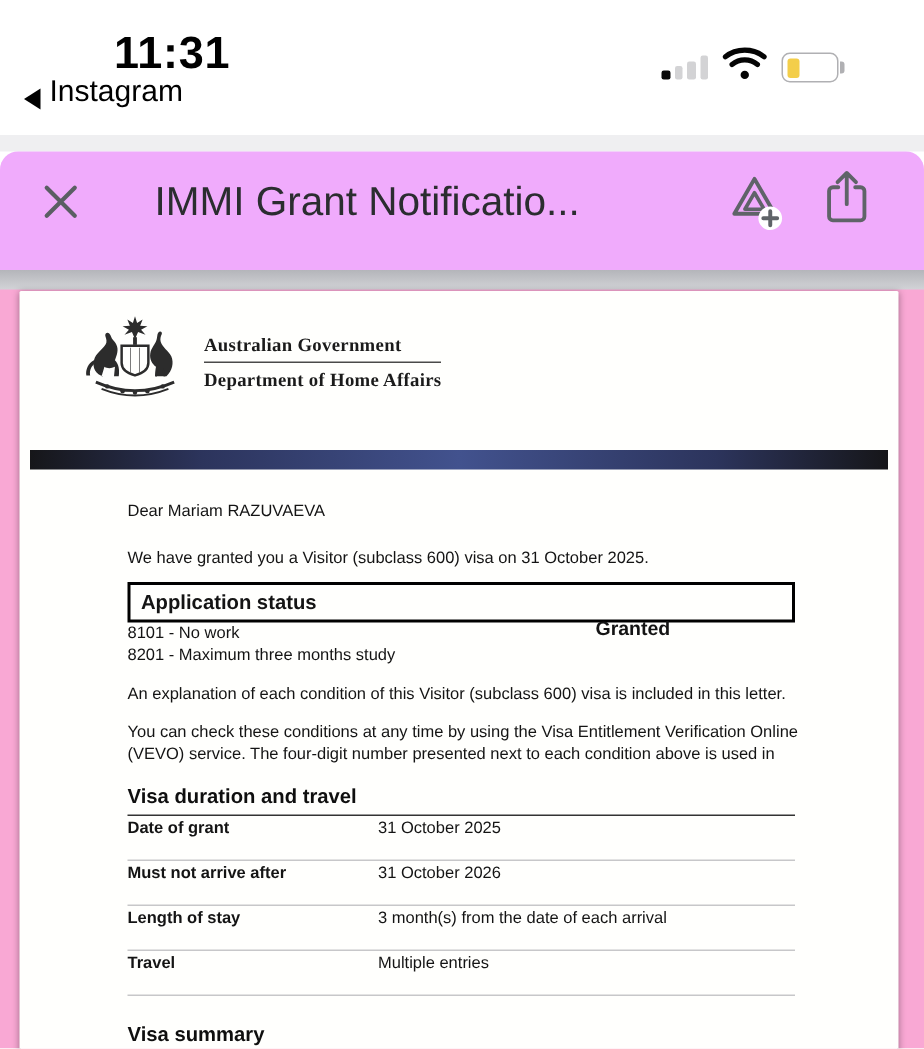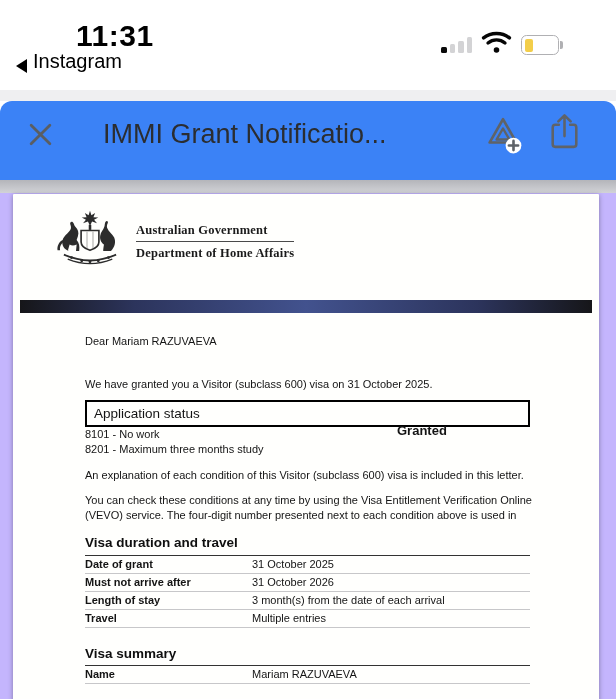--- a/index.html
+++ b/index.html
@@ -15,53 +15,53 @@
   .back-label{font-size:20px;color:#000}
   .signal{position:absolute;left:441px;top:37px;height:16px;display:flex;align-items:flex-end;gap:3px}
   .bar{width:5.5px;border-radius:1.5px;background:#d3d3d5}
   .bar.b1{height:6px;background:#0a0a0a}.bar.b2{height:9px}.bar.b3{height:12px}.bar.b4{height:16px}
   .wifi{position:absolute;left:481px;top:31px}
   .battery{position:absolute;left:521px;top:35px;width:36px;height:18px;border:1.5px solid #b0b0b3;border-radius:5.5px}
   .battery-fill{position:absolute;left:2.5px;top:2.5px;bottom:2.5px;width:8px;background:#f3ce4a;border-radius:2px}
   .battery-cap{position:absolute;right:-5px;top:4.5px;width:2.8px;height:8px;background:#b0b0b3;border-radius:0 2px 2px 0}
   
   .sheet-gap{position:absolute;left:0;right:0;top:90px;height:11px;background:#efeff1}
-  .viewer-header{position:absolute;left:0;right:0;top:101px;height:79px;background:#3b82f6;border-radius:12px 12px 0 0}
+  .viewer-header{position:absolute;left:0;right:0;top:101px;height:79px;background:#f0abfc;border-radius:12px 12px 0 0}
   .close-btn{position:absolute;left:27px;top:20px;cursor:pointer}
   .viewer-title{position:absolute;left:103px;top:18px;font-size:27px;color:#2b2d30;white-space:nowrap}
   .drive-btn{position:absolute;left:482px;top:13px;cursor:pointer}
   .share-btn{position:absolute;left:548px;top:10px;cursor:pointer}
   
-  .backdrop{position:absolute;left:0;right:0;top:180px;bottom:0;background:#c4b5fd}
+  .backdrop{position:absolute;left:0;right:0;top:180px;bottom:0;background:#f9a8d4}
   .header-shadow{position:absolute;left:0;right:0;top:0;height:13px;
     background:linear-gradient(#b4b5ba,#d2d3d7)}
   .page{position:absolute;left:13px;top:14px;width:586px;height:520px;background:#fffffd;
     box-shadow:0 1px 5px rgba(0,0,0,.35);border-radius:1px}
   
   .crest-row{position:absolute;left:42px;top:16px;display:flex;align-items:center;gap:11px}
   .agency{display:inline-block;font-family:"Liberation Serif",serif;font-weight:700;color:#1b1b1b}
   .gov{display:block;font-size:12.5px;letter-spacing:.2px;padding-bottom:3px;border-bottom:1.3px solid #4a4a4a}
   .dept{display:block;font-size:12.5px;letter-spacing:.2px;padding-top:4px}
   .accent-bar{position:absolute;left:7px;top:106px;width:572px;height:13px;
     background:linear-gradient(90deg,#161619 0%,#2c345c 20%,#42528e 50%,#2c345c 80%,#161619 100%)}
   
   .letter{position:absolute;left:72px;top:126px;width:445px;font-size:11px;line-height:15px;color:#141414}
   .nowrap{white-space:nowrap}
   .salutation{margin-top:14px}
-  .intro{margin-top:28px}
+  .intro{margin-top:16px}
   .status-box{margin-top:8px;border:2px solid #000;padding:3px 9px 3px 7px;position:relative}
-  .sb-heading{font-size:13.5px;font-weight:400;line-height:17px}
+  .sb-heading{font-size:13.5px;font-weight:700;line-height:17px}
   .sb-row{font-size:13px;line-height:17px;position:relative}
   .sb-value{position:absolute;left:303px;top:0;font-weight:700}
   .h2{margin-top:12px;font-size:13.5px;font-weight:700;line-height:16px;color:#0f0f0f}
   .expl{margin-top:11px}
   .vevo{margin-top:10px}
   .h2.duration{margin-top:12px}
   .vtable{margin-top:4px;border-top:1.5px solid #333}
-  .trow{display:flex;padding:2px 0 2px;border-bottom:1px solid #c7c7c9;line-height:13px;align-items:baseline}
+  .trow{display:flex;padding:2px 0 14px;border-bottom:1px solid #c7c7c9;line-height:13px;align-items:baseline}
   .tl{width:167px;flex:none;font-weight:700}
   .tv{flex:1}
   .h2.summary{margin-top:18px}
   .vtable.sum{margin-top:3px}
 </style>
 </head>
 <body>
 
 <div class="time">11:31</div>
 <div class="back-app">

